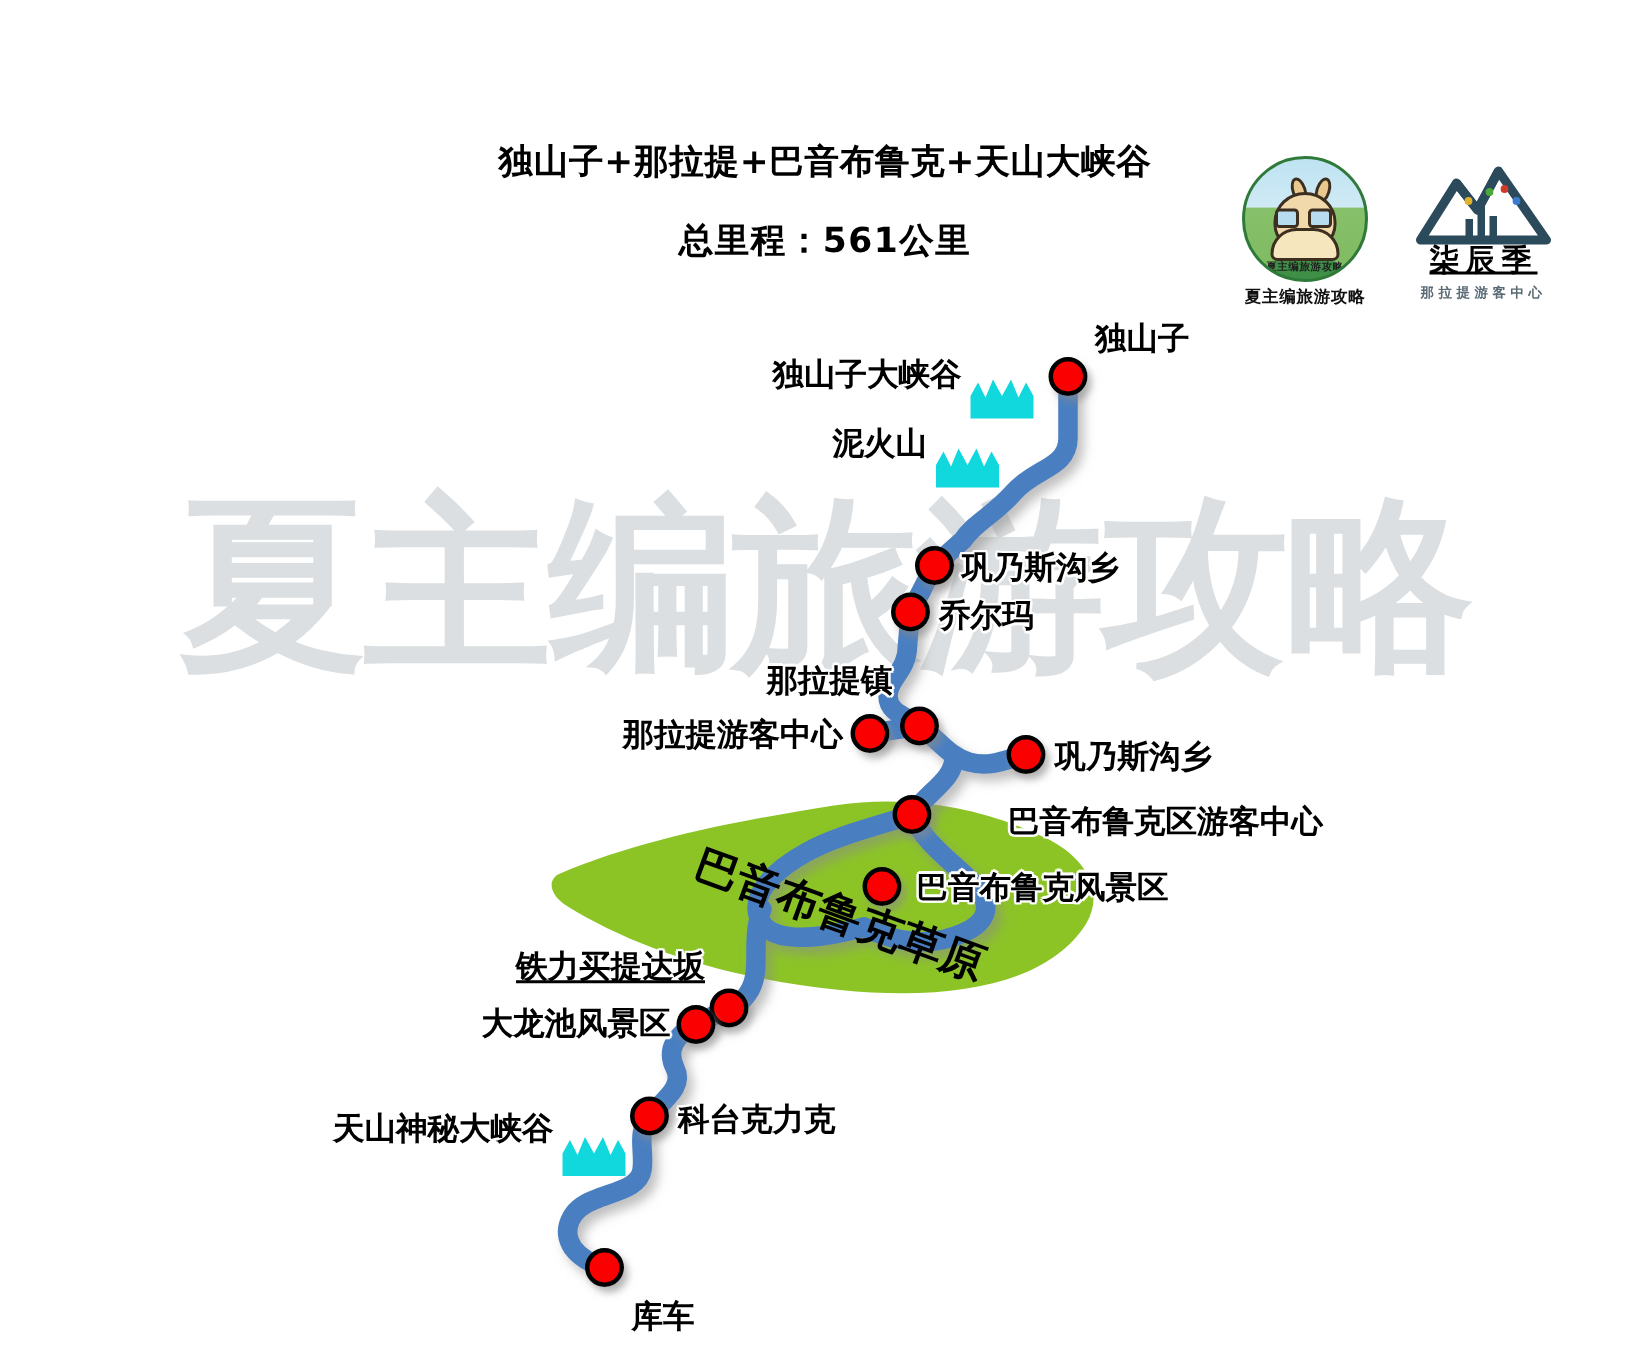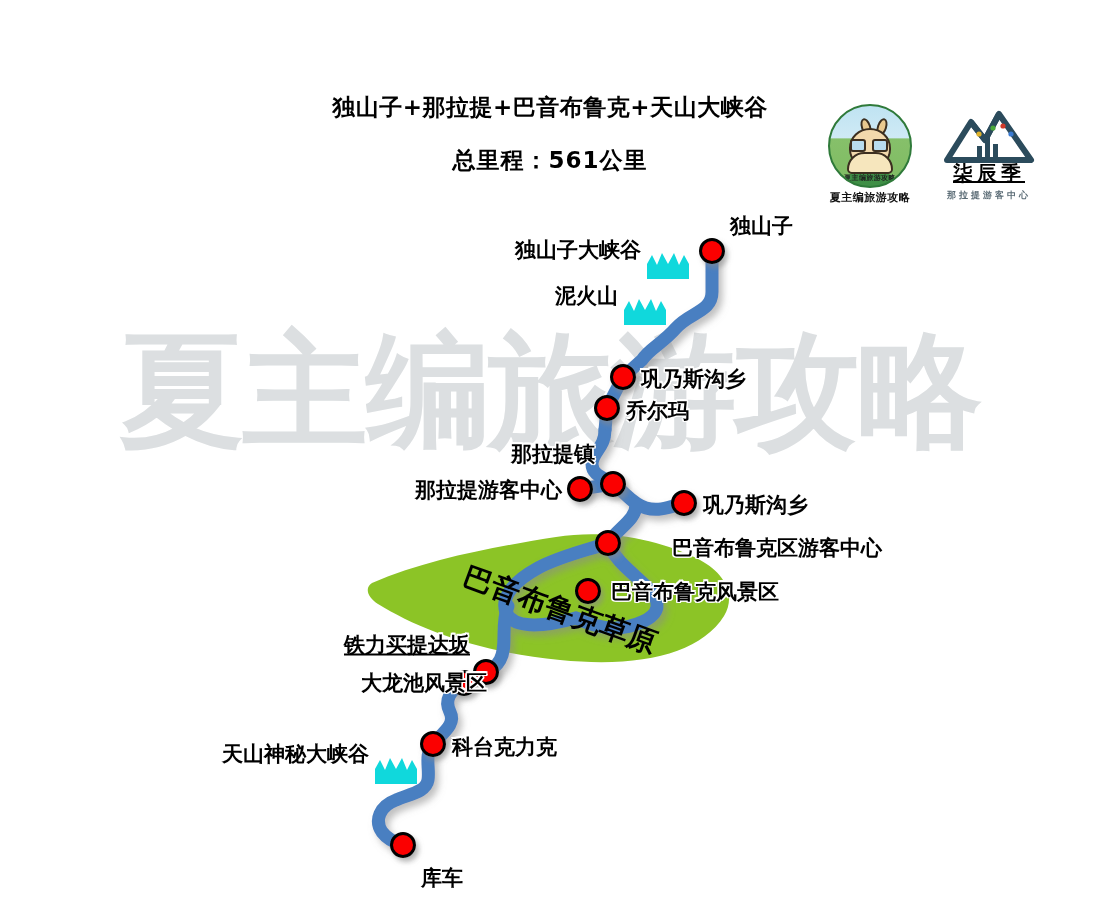--- a/index.html
+++ b/index.html
@@ -242,21 +242,21 @@
     <div id="label-layer">
         <div class="lbl right" style="left: 730px; top: 226px;">独山子</div>
         <div class="lbl right" style="left: 641px; top: 379px;">巩乃斯沟乡</div>
         <div class="lbl right" style="left: 626px; top: 411px;">乔尔玛</div>
         <div class="lbl left" style="left: 595px; top: 454px;">那拉提镇</div>
         <div class="lbl left" style="left: 562px; top: 490px; text-align: right;">那拉提游客中心</div>
         <div class="lbl right" style="left: 703px; top: 505px;">巩乃斯沟乡</div>
         <div class="lbl right" style="left: 628px; top: 548px; padding-left: 44px;">巴音布鲁克区游客中心</div>
         <div class="lbl right" style="left: 611px; top: 592px;">巴音布鲁克风景区</div>
         <div class="lbl left" style="left: 470px; top: 645px; text-decoration: underline;">铁力买提达坂</div>
-        <div class="lbl left" style="left: 447px; top: 683px; margin-left: 40px;">大龙池风景区</div>
+        <div class="lbl left" style="left: 447px; top: 683px;">大龙池风景区</div>
         <div class="lbl right" style="left: 452px; top: 747px;">科台克力克</div>
         <div class="lbl right" style="left: 421px; top: 878px;">库车</div>
         <div class="lbl left" style="left: 641px; top: 250px; text-align: center;">独山子大峡谷</div>
         <div class="mtn-icon" style="left: 645px; top: 250px;">
           <svg width="46" height="30" viewBox="0 0 46 30">
             <path d="M2 29 L2 14 L7 5 L12 15 L17 3 L23 14 L29 3 L34 15 L39 5 L44 14 L44 29 Z" fill="#10d8dc"></path>
           </svg>
         </div>
         <div class="lbl left" style="left: 618px; top: 296px;">泥火山</div>
         <div class="mtn-icon" style="left: 622px; top: 296px;">

